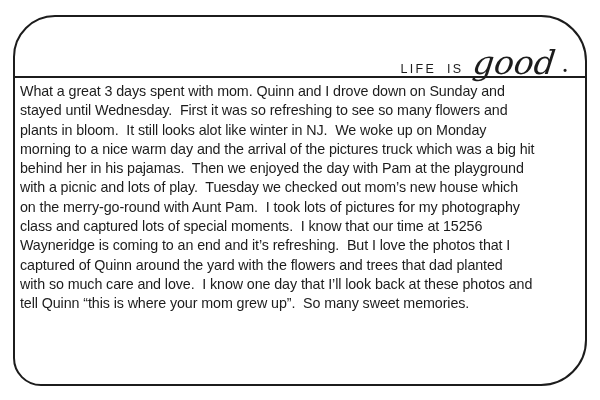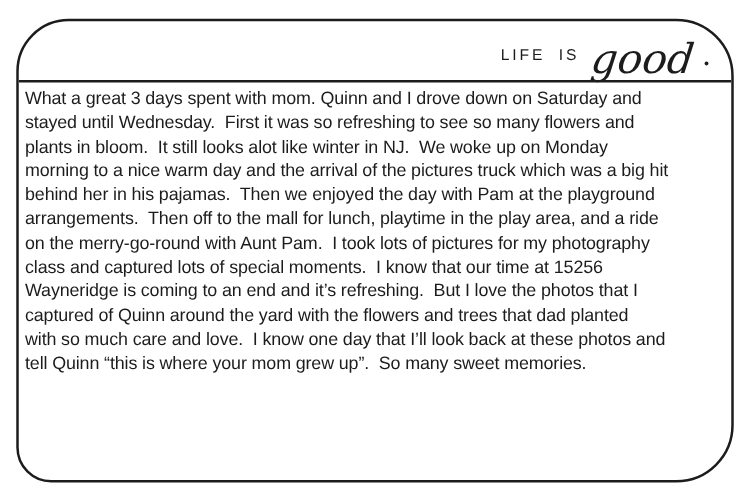--- a/index.html
+++ b/index.html
@@ -19,24 +19,24 @@
     width: 574px;
     height: 371px;
     box-sizing: border-box;
     background: #ffffff;
     border: 2px solid #1c1c1c;
     border-radius: 42px 46px 46px 28px;
     overflow: hidden;
   }
   .card-header {
     height: 41px;
-    padding: 6px 16px 0 0;
+    padding: 18px 16px 0 0;
     border-bottom: 2px solid #1c1c1c;
     display: flex;
-    align-items: center;
+    align-items: flex-end;
     justify-content: flex-end;
   }
   .life-is {
     font-size: 12.5px;
     letter-spacing: 2.3px;
     word-spacing: 5px;
     font-weight: 400;
     margin-right: 9px;
     white-space: pre;
   }
@@ -69,26 +69,26 @@
 </head>
 <body>
 
 <div class="journal-card">
   <div class="card-header">
     <span class="life-is">LIFE IS</span>
     <span class="good-script">good</span>
     <span class="header-period">.</span>
   </div>
   <div class="card-body">
-      <div class="journal-line">What a great 3 days spent with mom. Quinn and I drove down on Saturday and</div>
+      <div class="journal-line">What a great 3 days spent with mom. Quinn and I drove down on Sunday and</div>
       <div class="journal-line">stayed until Wednesday.  First it was so refreshing to see so many flowers and</div>
       <div class="journal-line">plants in bloom.  It still looks alot like winter in NJ.  We woke up on Monday</div>
       <div class="journal-line">morning to a nice warm day and the arrival of the pictures truck which was a big hit</div>
       <div class="journal-line">behind her in his pajamas.  Then we enjoyed the day with Pam at the playground</div>
-      <div class="journal-line">arrangements.  Then off to the mall for lunch, playtime in the play area, and a ride</div>
+      <div class="journal-line">with a picnic and lots of play.  Tuesday we checked out mom’s new house which</div>
       <div class="journal-line">on the merry-go-round with Aunt Pam.  I took lots of pictures for my photography</div>
       <div class="journal-line">class and captured lots of special moments.  I know that our time at 15256</div>
       <div class="journal-line">Wayneridge is coming to an end and it’s refreshing.  But I love the photos that I</div>
       <div class="journal-line">captured of Quinn around the yard with the flowers and trees that dad planted</div>
       <div class="journal-line">with so much care and love.  I know one day that I’ll look back at these photos and</div>
       <div class="journal-line">tell Quinn “this is where your mom grew up”.  So many sweet memories.</div>
     </div>
 </div>
 
 </body></html>

